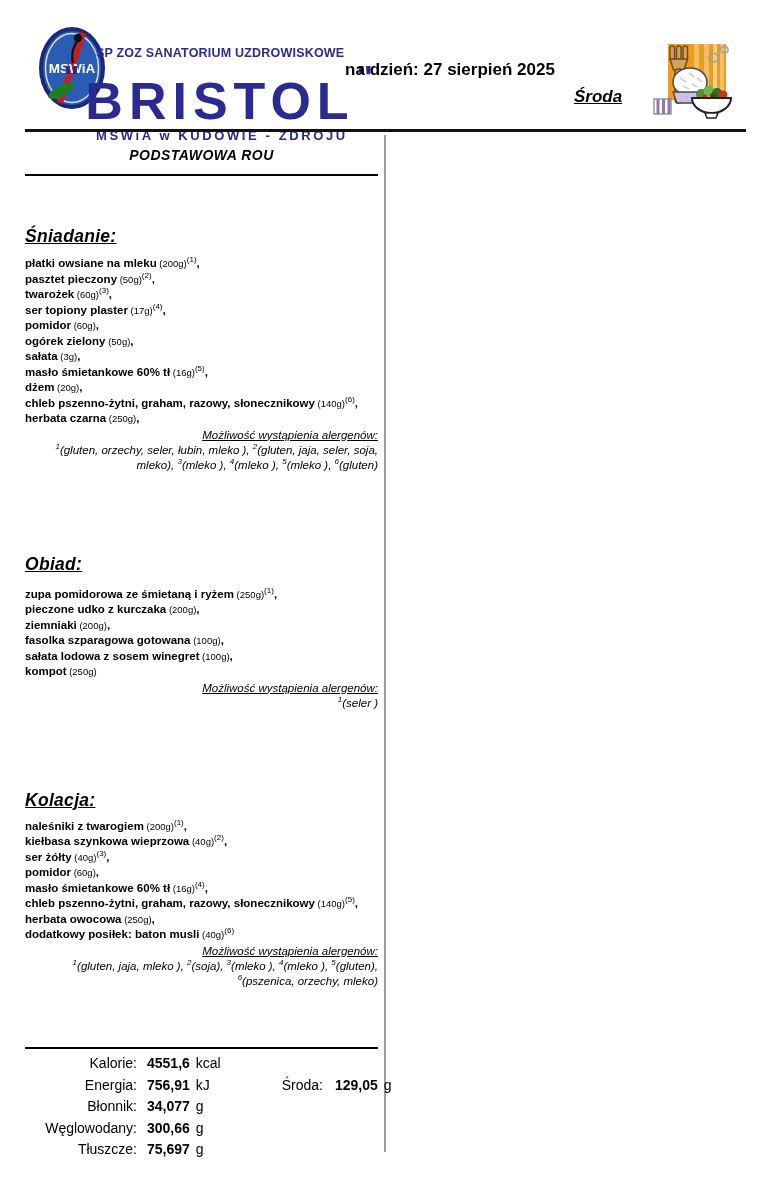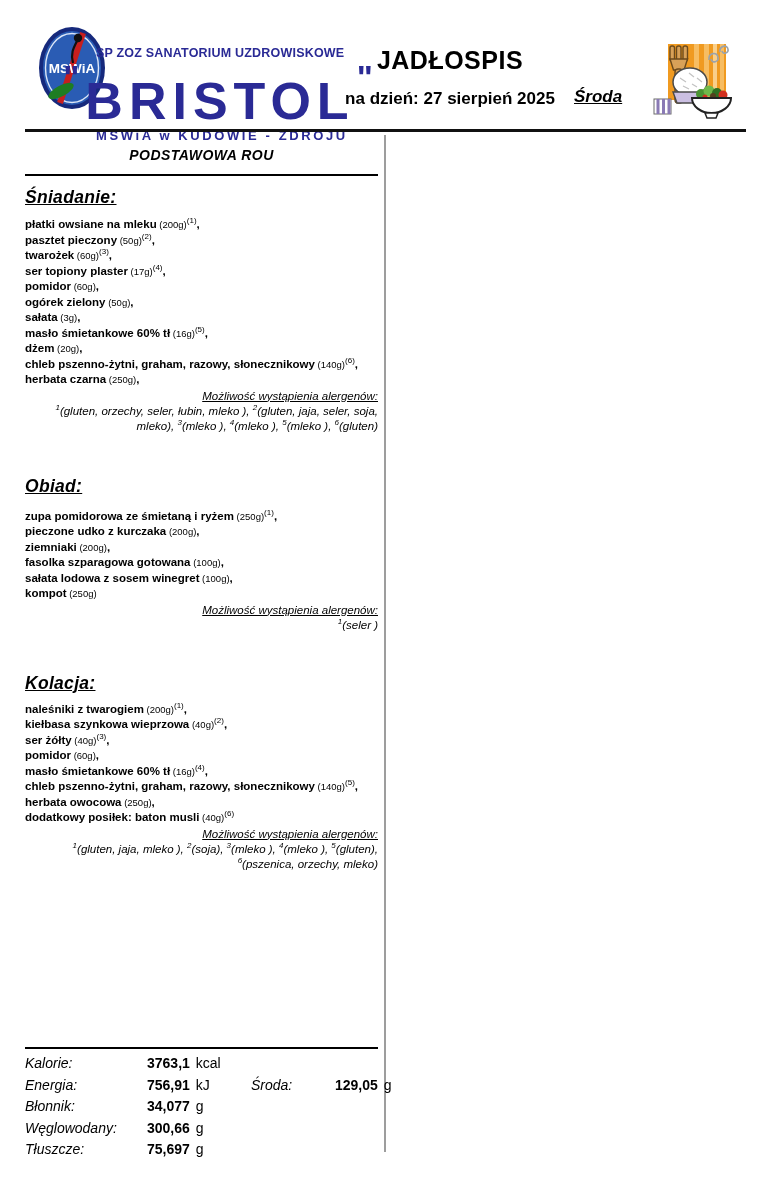--- a/index.html
+++ b/index.html
@@ -34,36 +34,36 @@
   .right-col { position:absolute; left:392px; top:138px; width:360px; height:1010px; }
 
   .diet-title { text-align:center; font-size:14px; font-weight:bold; font-style:italic;
                 letter-spacing:0.5px; padding:4px 0 3px 0; line-height:26px; }
   .diet-rule { border:none; border-top:2px solid #000; margin:3px 0 0 0; }
 
   .menu-section:nth-of-type(1) { margin-top:10px; }
   .menu-section:nth-of-type(2) { margin-top:41px; }
   .menu-section:nth-of-type(3) { margin-top:39px; }
   .sec-heading { font-size:17.5px; font-weight:bold; font-style:italic; text-decoration:underline;
-                 line-height:22px; letter-spacing:0.3px; display:inline-block; }
+                 line-height:22px; letter-spacing:0.3px; display:inline-block;margin-top:39px; }
   .items { margin-top:9px; }
   .menu-section:nth-of-type(2) .items { margin-top:12px; }
   .menu-section:nth-of-type(3) .items { margin-top:8px; }
   .item { font-size:11.5px; font-weight:bold; line-height:15.5px; white-space:nowrap; }
   .portion { font-weight:normal; font-size:9.5px; }
   .item sup, .allergen-line sup { font-size:8px; font-weight:normal; vertical-align:super; line-height:0; }
   .allergens { margin-top:1px; text-align:right; font-style:italic; font-size:11.5px; line-height:15px; }
   .allergen-heading { text-decoration:underline; display:inline-block; }
   .allergen-line { line-height:15px; }
 
   
   .nutrition { position:absolute; left:25px; top:1047px; width:353px;
                border-top:2px solid #000; padding-top:6px; font-size:14px; }
   .n-row { position:relative; display:flex; align-items:baseline; height:21.5px; }
-  .n-label { width:112px; text-align:left; margin-right:10px; flex:none;font-style:italic; }
+  .n-label { width:112px; text-align:right; margin-right:10px; flex:none; }
   .n-value { font-weight:bold; margin-right:6px; }
   .n-extra { position:absolute; left:226px; top:0; display:flex; align-items:baseline; }
   .n-extra .n-label { width:72px; margin-right:12px; }
 </style>
 </head>
 <body>
 
 <div class="page">
 
   <div class="hdr">
@@ -85,21 +85,20 @@
       <div class="org-line1">SP ZOZ SANATORIUM UZDROWISKOWE</div>
       <div class="bristol-row">
         <span class="bristol-quote">"</span>
         <span class="bristol-name">BRISTOL</span>
         <span class="bristol-quote">"</span>
       </div>
       <div class="org-line2">MSWiA w KUDOWIE - ZDROJU</div>
     </div>
 
     <div class="title-block">
-      <div class="doc-title">JADŁOSPIS</div>
       <div class="doc-date">na dzień: 27 sierpień 2025</div>
     </div>
 
     <div class="weekday">Środa</div>
 
     <div class="food-art">
       <svg width="84" height="78" viewBox="0 0 84 78" aria-hidden="true">
         <rect x="16" y="2" width="58" height="56" fill="#f09a20"></rect>
         <rect x="42" y="2" width="5" height="56" fill="#f7bd62"></rect>
         <rect x="52" y="2" width="5" height="56" fill="#f7bd62"></rect>
@@ -196,21 +195,21 @@
             <div class="allergen-line"><sup>1</sup><span>(gluten, jaja, mleko ), </span><sup>2</sup><span>(soja), </span><sup>3</sup><span>(mleko ), </span><sup>4</sup><span>(mleko ), </span><sup>5</sup><span>(gluten),</span></div>
             <div class="allergen-line"><sup>6</sup><span>(pszenica, orzechy,  mleko)</span></div>
           </div>
         </div>
       </div>
   </div>
 
   <div class="nutrition">
       <div class="n-row">
         <span class="n-label">Kalorie:</span>
-        <span class="n-value">3763,1</span>
+        <span class="n-value">4551,6</span>
         <span class="n-unit">kcal</span>
       </div>
       <div class="n-row">
         <span class="n-label">Energia:</span>
         <span class="n-value">756,91</span>
         <span class="n-unit">kJ</span>
         <span class="n-extra">
           <span class="n-label">Środa:</span>
           <span class="n-value">129,05</span>
           <span class="n-unit">g</span>

